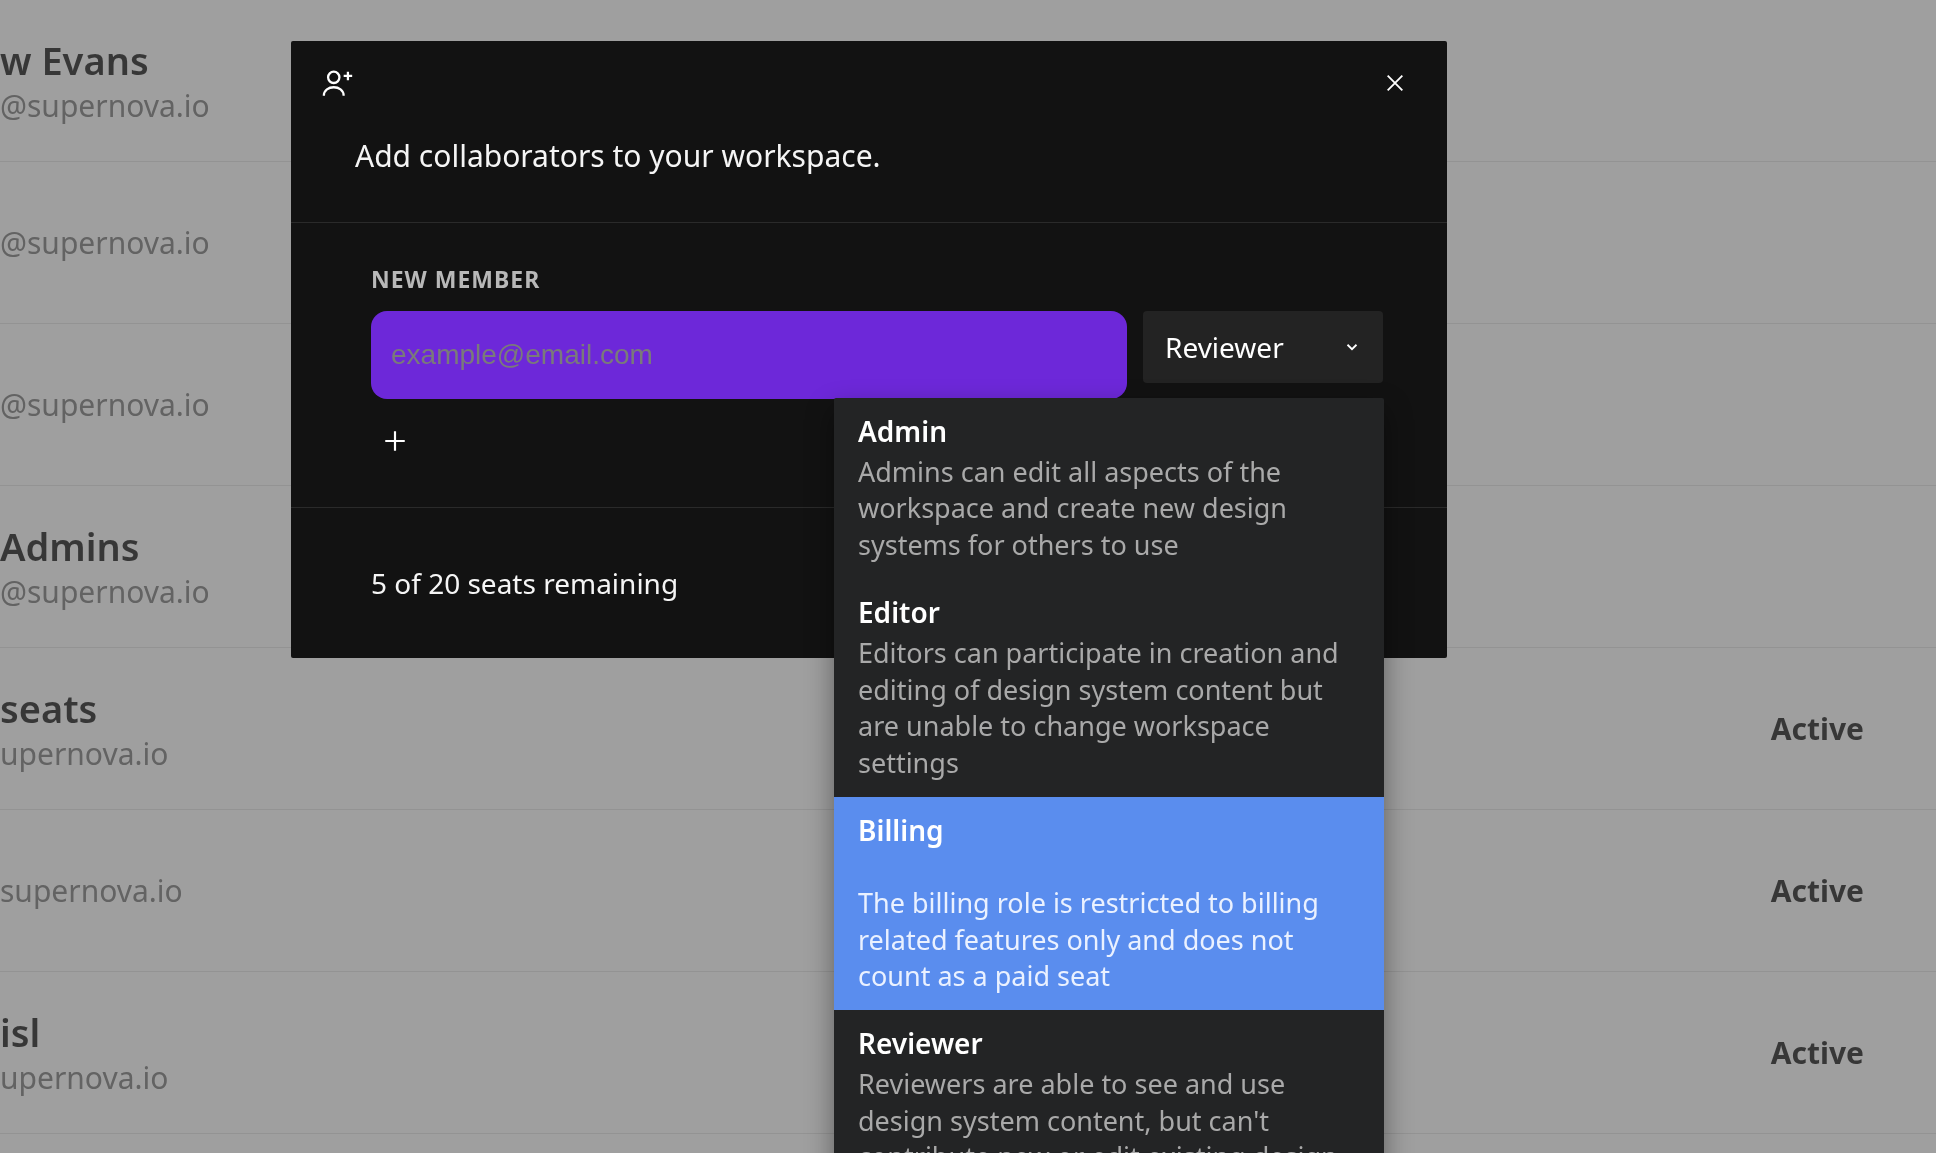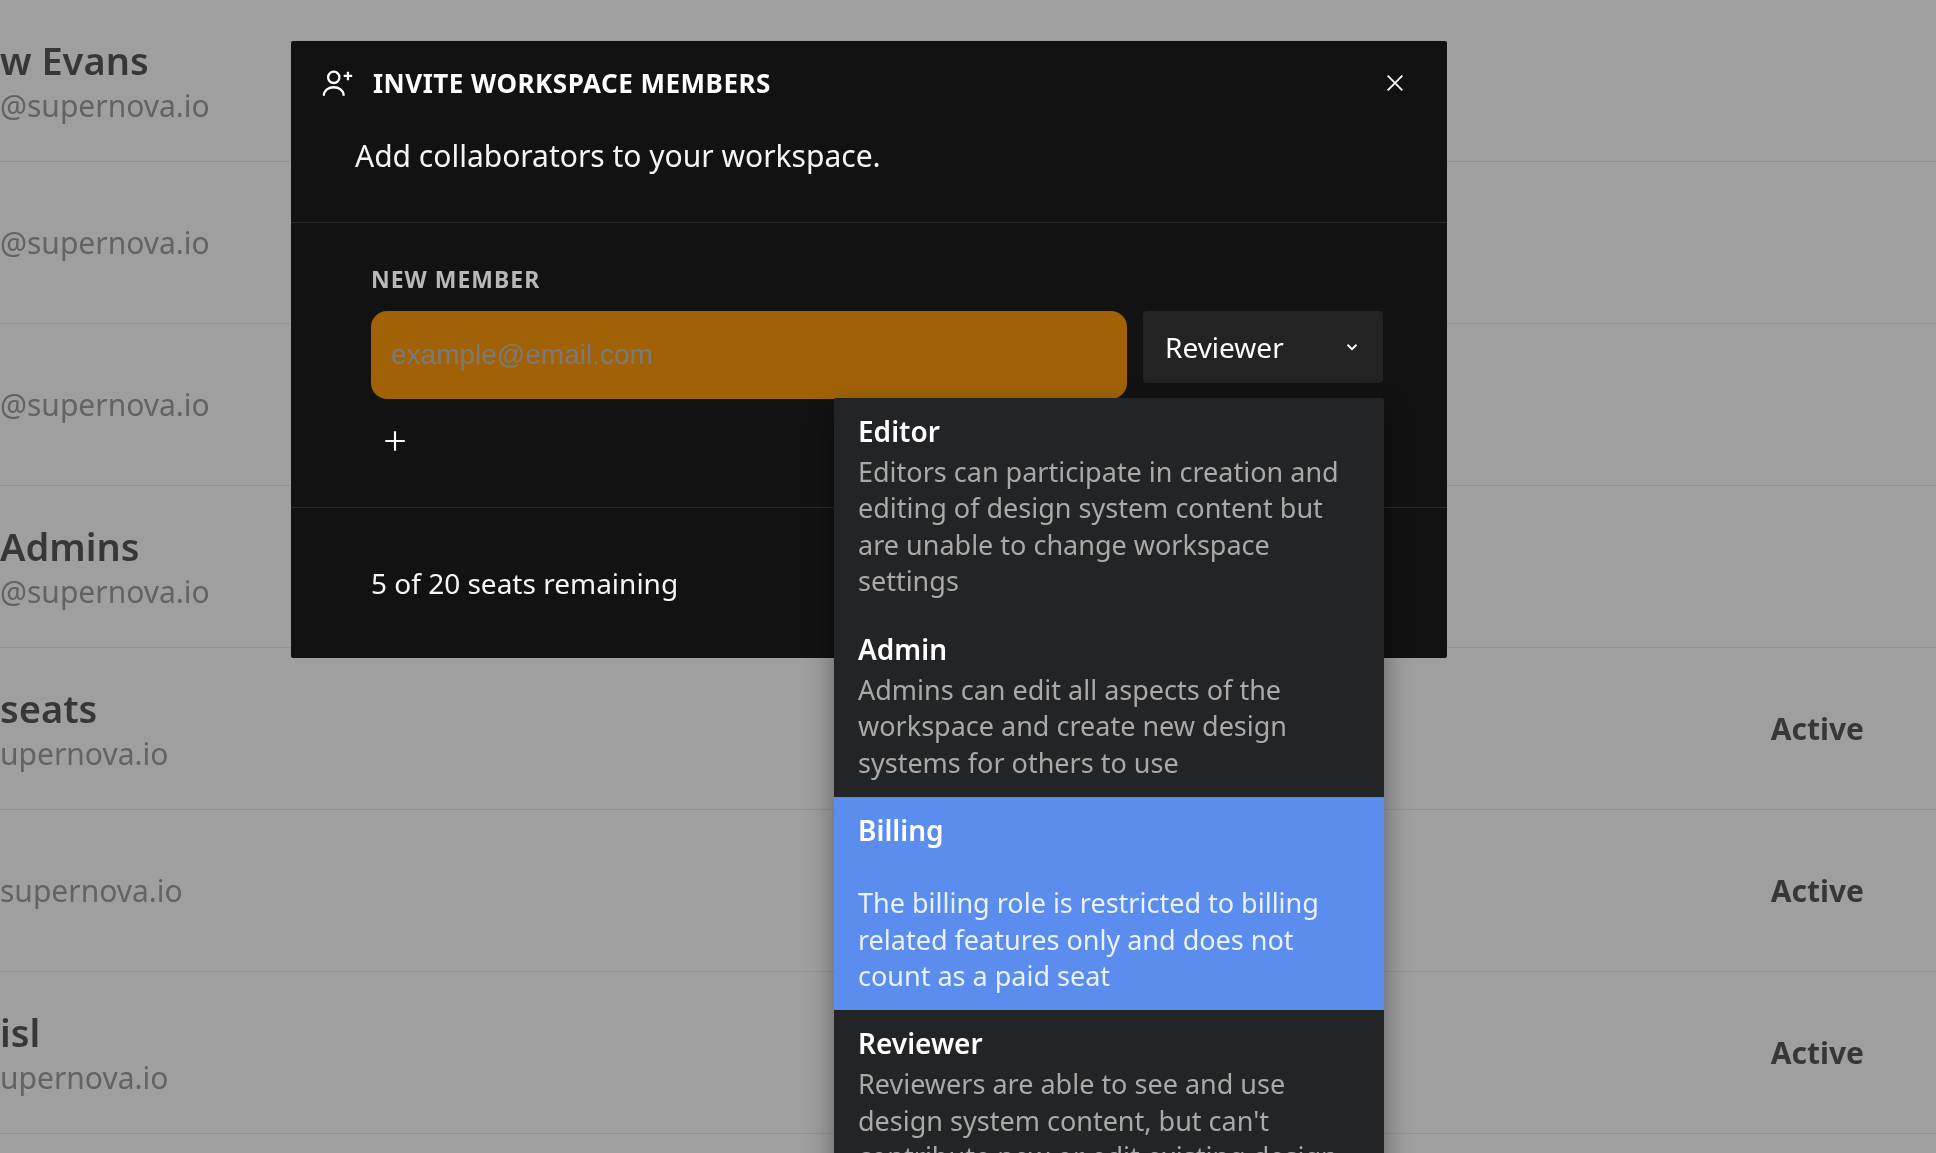--- a/index.html
+++ b/index.html
@@ -63,21 +63,21 @@
   .label {
     font-size: 23px;
     letter-spacing: 1px;
     color: #b8b8b8;
     font-weight: 700;
     margin-bottom: 16px;
   }
   .input-row { display:flex; gap:16px; }
   .email-input {
     flex: 1;
-    background: #a16207;
+    background: #6d28d9;
     border: none;
     border-radius: 16px;
     height: 88px;
     padding: 0 20px;
     font-size: 28px;
     color: #fff;
   }
   .email-input::placeholder { color: #7a7a7a; }
   .role-select {
     width: 240px;
@@ -197,21 +197,20 @@
 <div class="modal">
   <div class="modal-header">
     <div class="title-wrap">
       <span>
         <svg width="34" height="34" viewBox="0 0 24 24" fill="none" stroke="#fff" stroke-width="1.6">
           <circle cx="9" cy="8" r="4"></circle>
           <path d="M2 21c0-4 3.5-6 7-6s7 2 7 6"></path>
           <path d="M19 4v6M16 7h6"></path>
         </svg>
       </span>
-      <span class="modal-title">INVITE WORKSPACE MEMBERS</span>
     </div>
     <div class="close-btn">
       <span>
         <svg width="22" height="22" viewBox="0 0 24 24" stroke="#fff" stroke-width="2">
             <path d="M4 4l16 16M20 4L4 20"></path>
           </svg>
       </span>
     </div>
   </div>
 
@@ -237,26 +236,26 @@
           </svg>
       </span>
     </div>
   </div>
 
   <div class="modal-footer">5 of 20 seats remaining</div>
 </div>
 
 <div class="dropdown">
   <div class="dd-item">
+    <div class="dd-title">Admin</div>
+    <div class="dd-desc">Admins can edit all aspects of the workspace and create new design systems for others to use</div>
+  </div>
+  <div class="dd-item">
     <div class="dd-title">Editor</div>
     <div class="dd-desc">Editors can participate in creation and editing of design system content but are unable to change workspace settings</div>
-  </div>
-  <div class="dd-item">
-    <div class="dd-title">Admin</div>
-    <div class="dd-desc">Admins can edit all aspects of the workspace and create new design systems for others to use</div>
   </div>
   <div class="dd-item selected">
     <div class="dd-title">Billing</div>
     <div class="dd-desc">The billing role is restricted to billing related features only and does not count as a paid seat</div>
   </div>
   <div class="dd-item">
     <div class="dd-title">Reviewer</div>
     <div class="dd-desc">Reviewers are able to see and use design system content, but can't contribute new or edit existing design system data</div>
   </div>
 </div>

